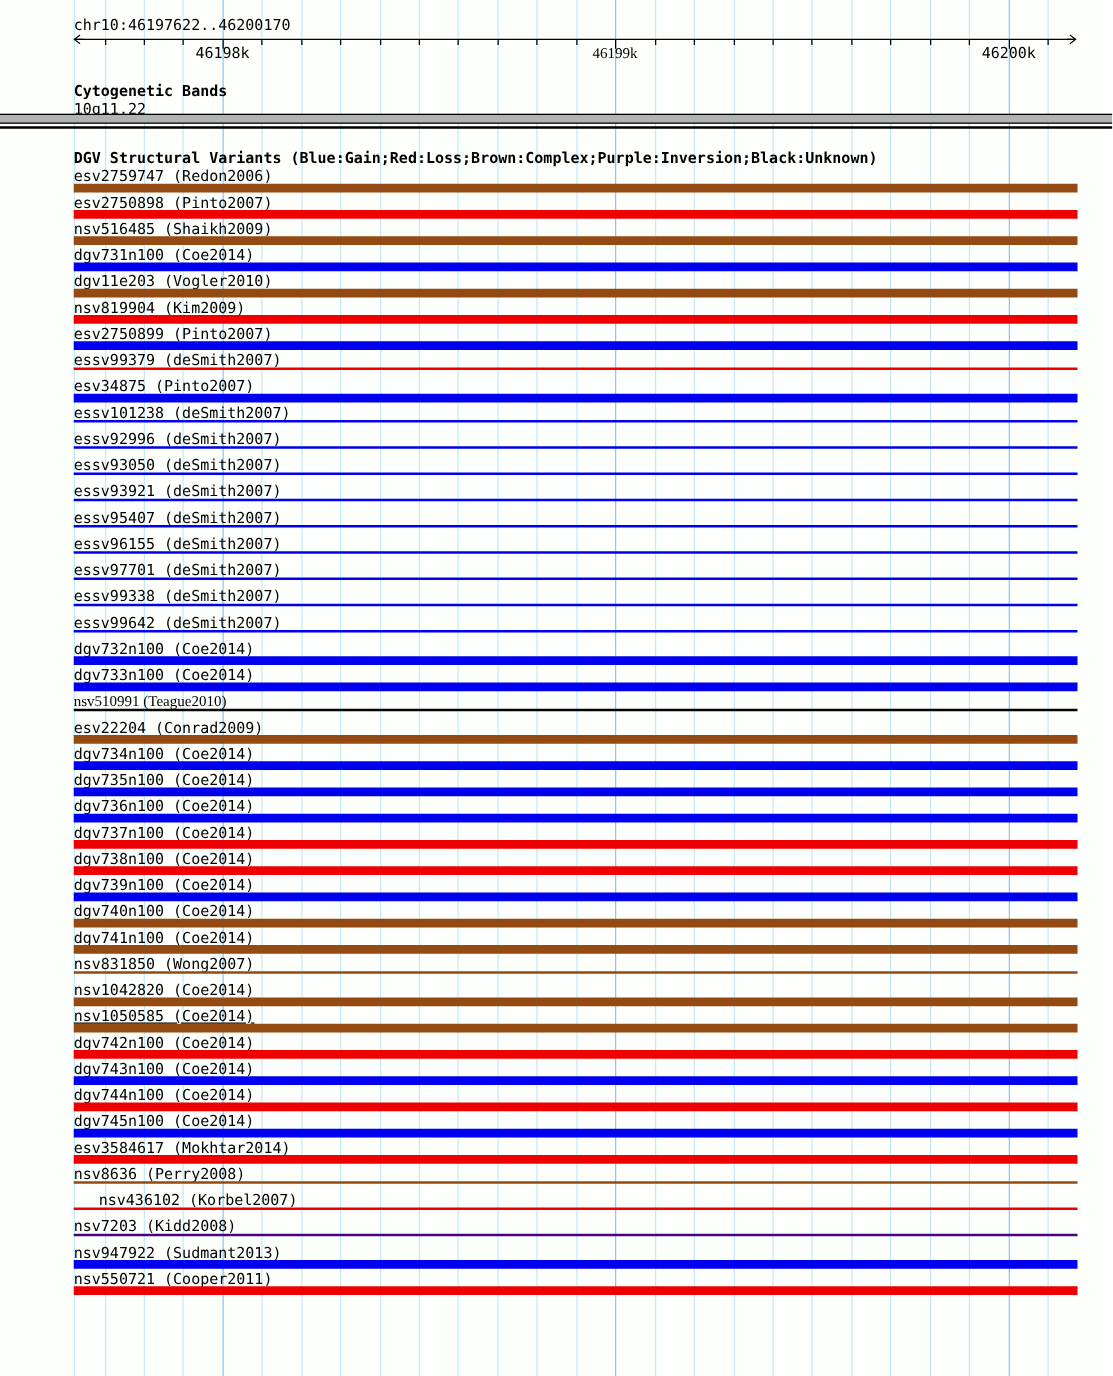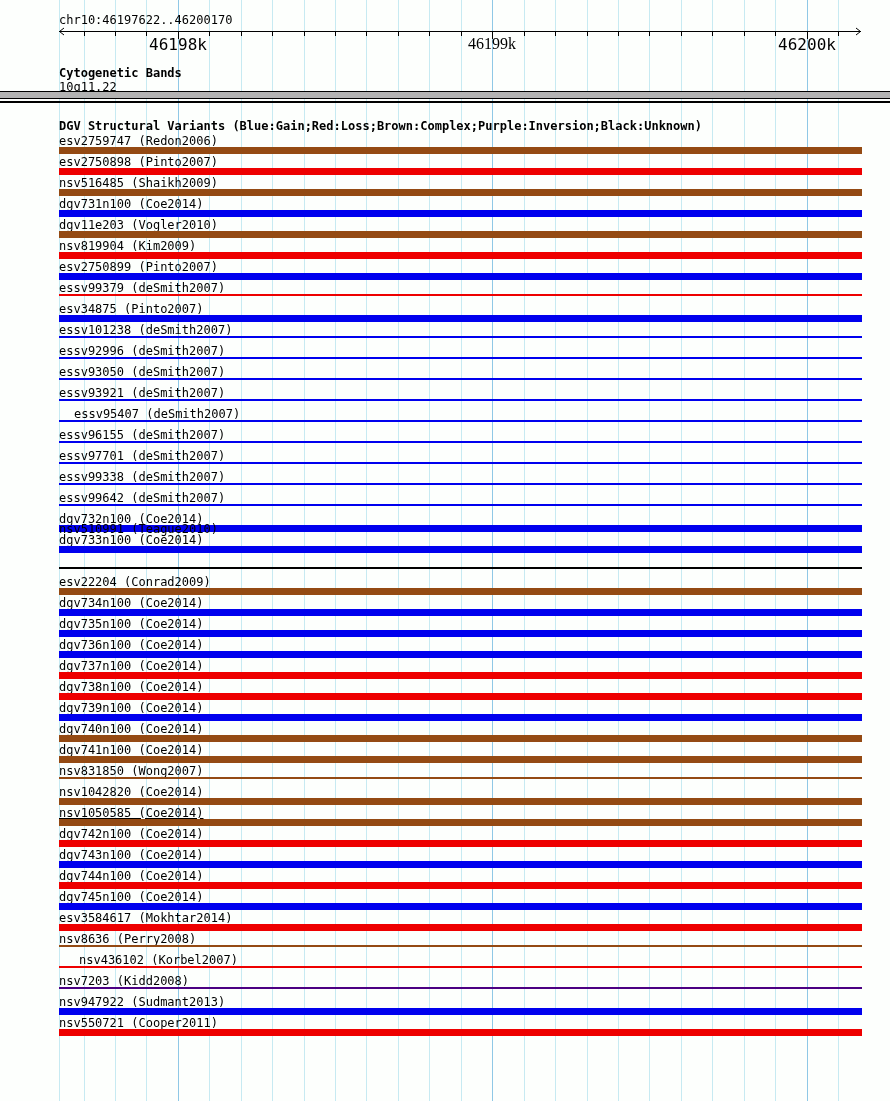--- a/index.html
+++ b/index.html
@@ -4,21 +4,21 @@
 <style>
   html,body{margin:0;padding:0;background:#ffffff;}
   #page{position:relative;width:890px;height:1101px;overflow:hidden;background:#fdfffd;
         font-family:"DejaVu Sans Mono","Liberation Mono",monospace;color:#000;}
   .gridline{position:absolute;top:0;height:1101px;width:1px;}
   .grid-light{background:#c7eaf2;}
   .grid-dark{background:#8fc8e6;}
   .pos-text{position:absolute;left:59px;top:13px;font-size:12px;white-space:nowrap;}
   .ruler-line{position:absolute;top:31px;height:1px;background:#000;}
   .ruler-tick{position:absolute;top:32px;width:1px;background:#000;}
-  .tick-label{position:absolute;top:35px;font-size:16px;transform:translateX(-50%);white-space:nowrap;}
+  .tick-label{position:absolute;top:35px;font-size:12px;transform:translateX(-50%);white-space:nowrap;}
   .arrow-svg{position:absolute;top:27px;}
   .cyto-title{position:absolute;left:59px;top:66px;font-size:12px;font-weight:bold;white-space:nowrap;}
   .cyto-band-label{position:absolute;left:59px;top:80px;font-size:12px;white-space:nowrap;}
   .cyto-bar{position:absolute;left:0;top:91px;width:890px;height:8px;box-sizing:border-box;
             background:#b3b3b3;border-top:1px solid #000;border-bottom:1px solid #000;}
   .cyto-underline{position:absolute;left:0;top:101px;width:890px;height:2px;background:#000;}
   .dgv-title{position:absolute;left:59px;top:119px;font-size:12px;font-weight:bold;white-space:nowrap;}
   .variant-label{position:absolute;left:59px;font-size:12px;white-space:nowrap;line-height:12px;}
   .variant-bar{position:absolute;left:59px;width:803px;}
 </style>
@@ -154,21 +154,21 @@
         </div>
         <div>
           <div class="variant-label" style="top: 366px;">essv93050 (deSmith2007)</div>
           <div class="variant-bar" style="top: 378px; width: 803px; height: 2px; background: rgb(0, 0, 238);"></div>
         </div>
         <div>
           <div class="variant-label" style="top: 387px;">essv93921 (deSmith2007)</div>
           <div class="variant-bar" style="top: 399px; width: 803px; height: 2px; background: rgb(0, 0, 238);"></div>
         </div>
         <div>
-          <div class="variant-label" style="top: 408px; margin-left: 15px;">essv95407 (deSmith2007)</div>
+          <div class="variant-label" style="top: 408px;">essv95407 (deSmith2007)</div>
           <div class="variant-bar" style="top: 420px; width: 803px; height: 2px; background: rgb(0, 0, 238);"></div>
         </div>
         <div>
           <div class="variant-label" style="top: 429px;">essv96155 (deSmith2007)</div>
           <div class="variant-bar" style="top: 441px; width: 803px; height: 2px; background: rgb(0, 0, 238);"></div>
         </div>
         <div>
           <div class="variant-label" style="top: 450px;">essv97701 (deSmith2007)</div>
           <div class="variant-bar" style="top: 462px; width: 803px; height: 2px; background: rgb(0, 0, 238);"></div>
         </div>
@@ -182,21 +182,21 @@
         </div>
         <div>
           <div class="variant-label" style="top: 513px;">dgv732n100 (Coe2014)</div>
           <div class="variant-bar" style="top: 525px; width: 803px; height: 7px; background: rgb(0, 0, 238);"></div>
         </div>
         <div>
           <div class="variant-label" style="top: 534px;">dgv733n100 (Coe2014)</div>
           <div class="variant-bar" style="top: 546px; width: 803px; height: 7px; background: rgb(0, 0, 238);"></div>
         </div>
         <div>
-          <div class="variant-label" style="top: 523px;">nsv510991 (Teague2010)</div>
+          <div class="variant-label" style="top: 555px; font-family: Liberation Serif, serif;">nsv510991 (Teague2010)</div>
           <div class="variant-bar" style="top: 567px; width: 803px; height: 2px; background: rgb(0, 0, 0);"></div>
         </div>
         <div>
           <div class="variant-label" style="top: 576px;">esv22204 (Conrad2009)</div>
           <div class="variant-bar" style="top: 588px; width: 803px; height: 7px; background: rgb(148, 74, 19);"></div>
         </div>
         <div>
           <div class="variant-label" style="top: 597px;">dgv734n100 (Coe2014)</div>
           <div class="variant-bar" style="top: 609px; width: 803px; height: 7px; background: rgb(0, 0, 238);"></div>
         </div>

